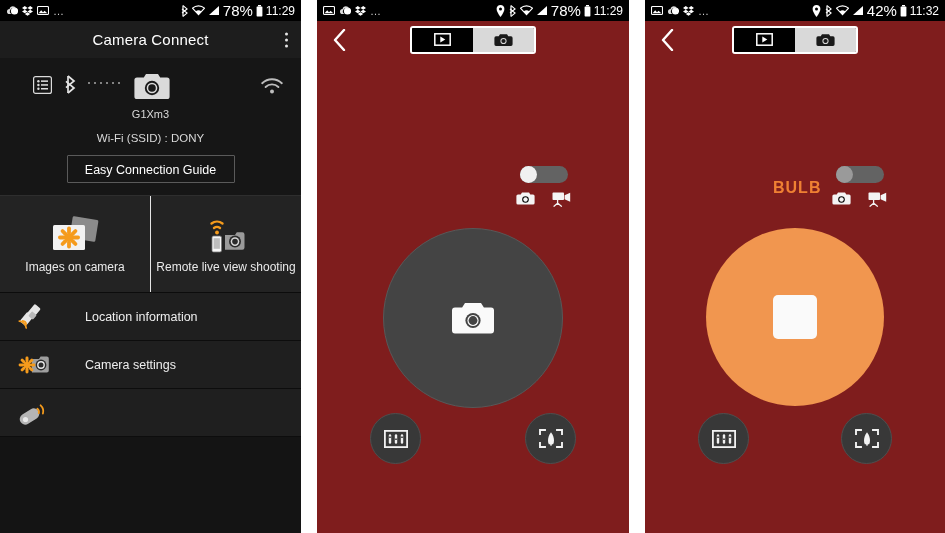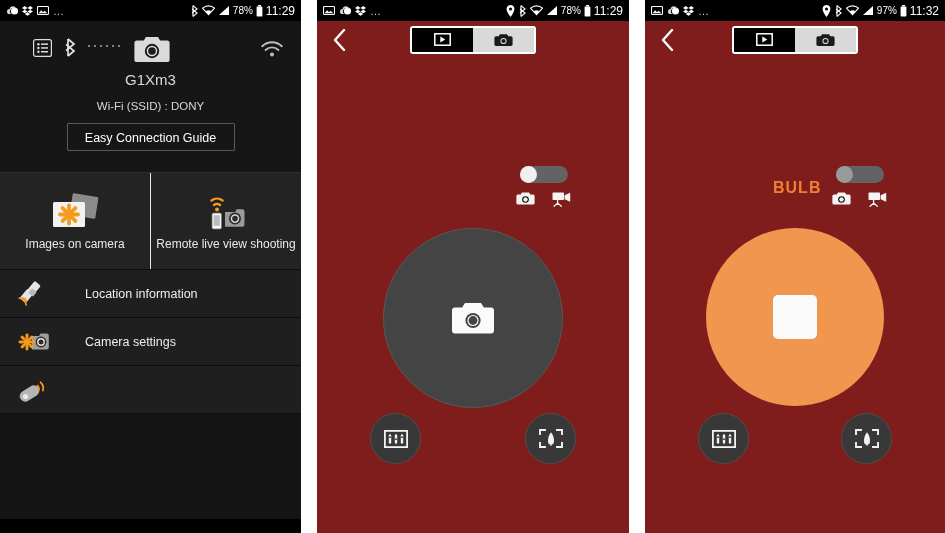--- a/index.html
+++ b/index.html
@@ -49,21 +49,21 @@
   }
   .sb-right {
     display: flex;
     align-items: center;
     gap: 3px;
     font-size: 11px;
     letter-spacing: 0;
   }
   .sb-dots { color: #cfcfcf; font-size: 11px; letter-spacing: 1px; }
   .sb-time { font-size: 12px; color: #ffffff; }
-  .sb-batt-txt { font-size: 10px; color: #ffffff; }
+  .sb-batt-txt { font-size: 15px; color: #ffffff; }
   .ico { display: inline-block; line-height: 0; }
 
   
   .titlebar {
     position: relative;
     height: 37px;
     background: #1d1d1d;
     display: flex;
     align-items: center;
     justify-content: center;
@@ -106,32 +106,32 @@
   .conn-list    { position: absolute; left: 33px; top: 10px; }
   .conn-bt      { position: absolute; left: 64px; top: 9px; }
   .conn-dots    { position: absolute; left: 88px; top: 16px; display: flex; gap: 4px; }
   .conn-dots i  { width: 2px; height: 2px; border-radius: 50%; background: #a8a8a8; display:block;}
   .conn-cam     { position: absolute; left: 134px; top: 7px; }
   .conn-wifi    { position: absolute; right: 18px; top: 12px; }
 
   .conn-name {
     text-align: center;
     color: #d8d8d8;
-    font-size: 15px;
+    font-size: 11px;
     margin-top: 2px;
   }
   .conn-ssid {
     text-align: center;
     color: #d8d8d8;
     font-size: 11.5px;
     margin-top: 12px;
   }
   .guide-btn {
     display: block;
-    margin: 11px auto 9px auto;
+    margin: 11px auto 0 auto;
     width: 168px;
     height: 28px;
     line-height: 27px;
     text-align: center;
     border: 1px solid #5a5a5a;
     background: transparent;
     color: #ffffff;
     font-size: 12.5px;
     font-family: "Liberation Sans", sans-serif;
     cursor: pointer;
@@ -338,20 +338,28 @@
         <span class="ico">
           <svg width="7" height="12" viewBox="0 0 7 12">
               <rect x="2" y="0" width="3" height="1.4" fill="#fff"></rect>
               <rect x="0.6" y="1.4" width="5.8" height="10" rx="0.7" fill="#fff"></rect>
             </svg>
         </span>
         <span class="sb-time">11:29</span>
       </div>
     </div>
 
+    <div class="titlebar">
+      <span class="title">Camera Connect</span>
+      <span class="overflow-dots">
+          <i></i>
+          <i></i>
+          <i></i>
+        </span>
+    </div>
 
     <div class="conn-panel">
       <div class="conn-icons">
         <span class="conn-list ico">
           <svg width="19" height="18" viewBox="0 0 19 18">
               <rect x="0.6" y="0.6" width="17.8" height="16.8" rx="2" fill="none" stroke="#dcdcdc" stroke-width="1.2"></rect>
               <circle cx="5.4" cy="5.2" r="1.2" fill="#dcdcdc"></circle>
               <circle cx="5.4" cy="9" r="1.2" fill="#dcdcdc"></circle>
               <circle cx="5.4" cy="12.8" r="1.2" fill="#dcdcdc"></circle>
               <rect x="8" y="4.4" width="7" height="1.5" fill="#dcdcdc"></rect>
@@ -675,21 +683,21 @@
           <svg width="13" height="11" viewBox="0 0 13 11">
               <path d="M6.5 9.6l-6-6.4a8.8 8.8 0 0112 0z" fill="none" stroke="#fff" stroke-width="1.1"></path>
               <path d="M6.5 9.6L3.6 6.5a4.4 4.4 0 015.8 0z" fill="#fff"></path>
             </svg>
         </span>
         <span class="ico">
           <svg width="12" height="11" viewBox="0 0 12 11">
               <path d="M11 1v9H1z" fill="#fff"></path>
             </svg>
         </span>
-        <span class="sb-batt-txt">97%</span>
+        <span class="sb-batt-txt">42%</span>
         <span class="ico">
           <svg width="7" height="12" viewBox="0 0 7 12">
               <rect x="2" y="0" width="3" height="1.4" fill="#fff"></rect>
               <rect x="0.6" y="1.4" width="5.8" height="10" rx="0.7" fill="#fff"></rect>
             </svg>
         </span>
         <span class="sb-time">11:32</span>
       </div>
     </div>
 

